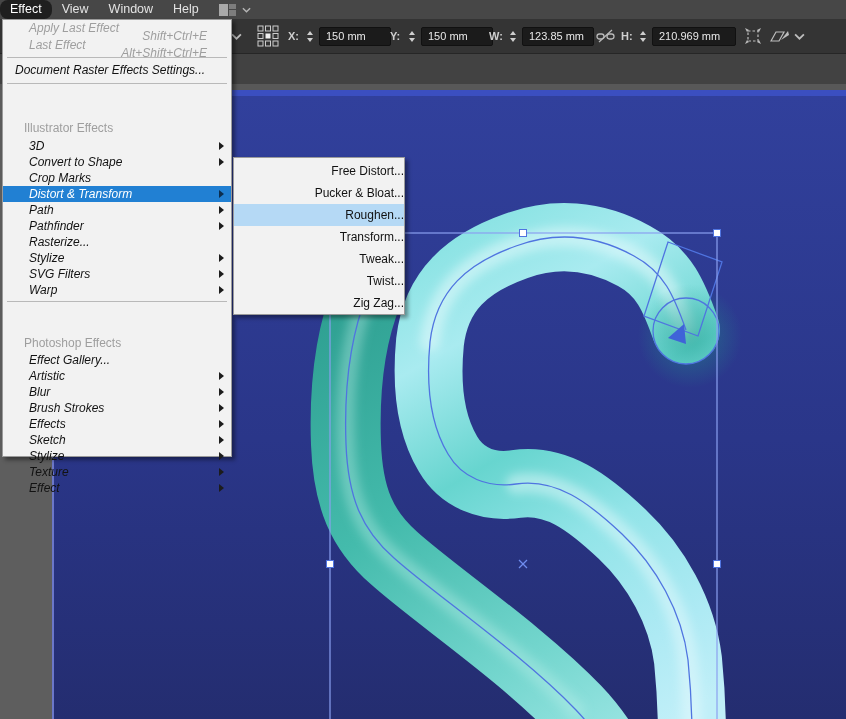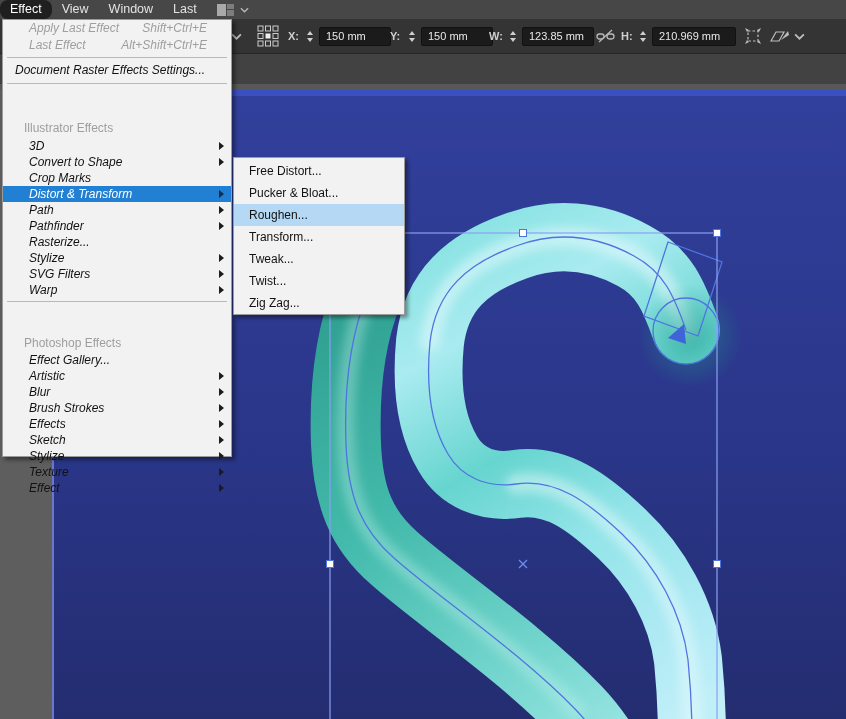--- a/index.html
+++ b/index.html
@@ -43,48 +43,48 @@
   .canvas-wrap{position:absolute;left:0;top:90px;width:846px;height:629px;z-index:10;}
   
   .menu-panel{
     position:absolute;left:2px;top:19px;width:230px;height:438px;
     background:#f2f2f2;border:1px solid #9b9b9b;box-sizing:border-box;
     box-shadow:3px 3px 4px rgba(0,0,0,.4);z-index:50;font-size:12px;color:#121212;
   }
   .mi{position:relative;height:16px;line-height:16px;padding-left:26px;cursor:default;font-style:italic;}
   .mi.tall{height:19px;line-height:19px;padding-left:12px;}
   .mi.first{height:17px;line-height:17px;}
-  .mi .sc{position:absolute;right:24px;top:0;}
+  .mi .sc{position:absolute;right:24px;top:8px;}
   .mi.disabled{color:#9e9e9e;}
   .mi .arr{position:absolute;right:7px;top:50%;margin-top:-4px;width:0;height:0;
     border-left:5px solid #1c1c1c;border-top:4px solid transparent;border-bottom:4px solid transparent;}
   .mi.selected{background:#2180d3;color:#ffffff;}
   .mi.selected .arr{border-left-color:#0d2e4e;}
   .mhead{height:24px;padding:6px 0 0 21px;color:#9e9e9e;box-sizing:border-box;line-height:16px;margin-top:27px;}
   .mhead.short{height:20px;padding-top:3px;}
   .msep{height:7px;position:relative;}
   .msep::after{content:"";position:absolute;left:4px;right:4px;top:3px;border-top:1px solid #b9b9b9;}
   .submenu-panel{
     position:absolute;left:233px;top:157px;width:172px;height:158px;
     background:#f2f2f2;border:1px solid #9b9b9b;box-sizing:border-box;
     box-shadow:3px 3px 4px rgba(0,0,0,.4);z-index:55;font-size:12px;color:#121212;
     padding-top:2px;
   }
-  .smi{height:22px;line-height:22px;padding-left:15px;cursor:default;}
+  .smi{height:22px;line-height:22px;padding-left:15px;cursor:default;text-align:right;}
   .smi.hover{background:#b5d9f5;}
   svg .noevt{pointer-events:none;}
 </style>
 </head>
 <body>
 
 <div class="menubar">
   <div class="mbitem active">Effect</div>
   <div class="mbitem">View</div>
   <div class="mbitem">Window</div>
-  <div class="mbitem">Last</div>
+  <div class="mbitem">Help</div>
   <div class="mb-right">
     <div class="ws-icon">
         <div class="a"></div>
         <div class="b"></div>
         <div class="c"></div>
       </div>
     <svg class="chev" viewBox="0 0 10 6">
         <polyline points="1,1 5,5 9,1" fill="none" stroke="#b5b5b5" stroke-width="1.6"></polyline>
       </svg>
   </div>

